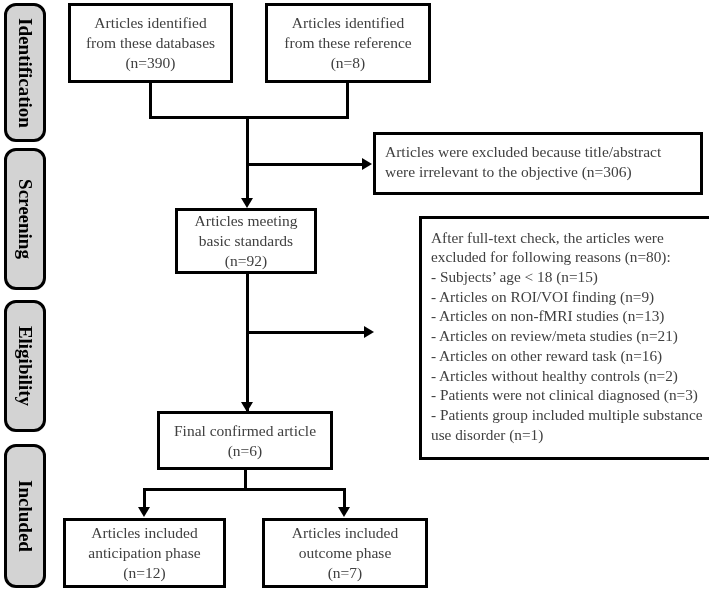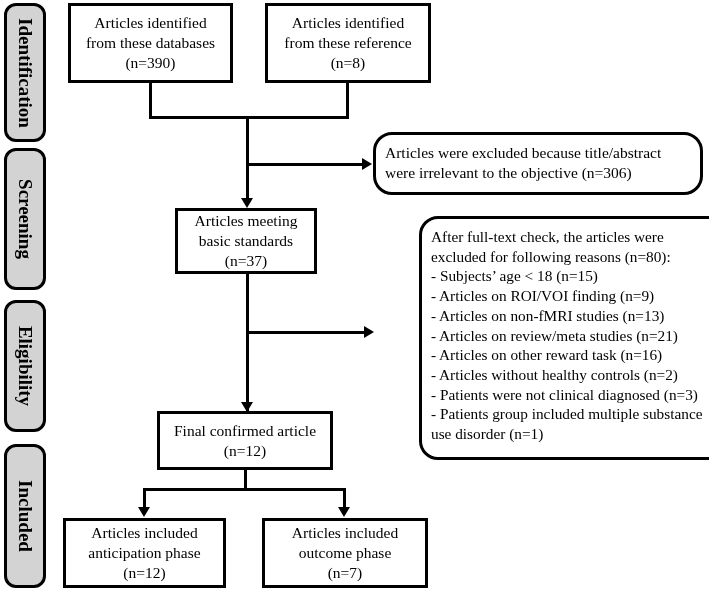--- a/index.html
+++ b/index.html
@@ -43,31 +43,30 @@
   
   .flow-box {
     position: absolute;
     background: #ffffff;
     border: 3px solid #000000;
     box-sizing: border-box;
     display: flex;
     align-items: center;
     justify-content: center;
     text-align: center;
-    color: #000000;
+    color: #404040;
     font-size: 15.5px;
     line-height: 1.28;
     padding: 2px 5px;
   }
   .flow-box.left-align {
     justify-content: flex-start;
     text-align: left;
-    align-items: flex-start;
-    padding: 8px 6px 4px 9px;
-    border-radius: 19px;
+    align-items: center;
+    padding: 0 6px 4px 9px;
   }
   .flow-box .box-text {
     width: 100%;
     white-space: pre-line;
   }
 
   
   .conn {
     position: absolute;
     background: #000000;
@@ -131,21 +130,21 @@
   <div class="arrow-right" style="left:362px; top:158px;"></div>
 
   <div class="flow-box left-align" style="left:373px; top:132px; width:330px; height:63px;">
     <span class="box-text">Articles were excluded because title/abstract
 were irrelevant to the objective (n=306)</span>
   </div>
 
   <div class="flow-box" style="left:175px; top:208px; width:142px; height:66px;">
     <span class="box-text">Articles meeting
 basic standards
-(n=37)</span>
+(n=92)</span>
   </div>
 
   <div class="conn conn-v" style="left:246px; top:274px; height:137px;"></div>
   <div class="arrow-down" style="left:241px; top:402px;"></div>
 
   <div class="conn conn-h" style="left:246px; top:331px; width:119px;"></div>
   <div class="arrow-right" style="left:364px; top:326px;"></div>
 
   <div class="flow-box left-align" style="left:374px; top:216px; width:333px; height:244px; font-size:15.3px; line-height:1.29;margin-left:45px;">
     <span class="box-text">After full-text check, the articles were
@@ -156,21 +155,21 @@
 - Articles on review/meta studies (n=21)
 - Articles on other reward task (n=16)
 - Articles without healthy controls (n=2)
 - Patients were not clinical diagnosed (n=3)
 - Patients group included multiple substance
 use disorder (n=1)</span>
   </div>
 
   <div class="flow-box" style="left:157px; top:411px; width:176px; height:59px;">
     <span class="box-text">Final confirmed article
-(n=12)</span>
+(n=6)</span>
   </div>
 
   <div class="conn conn-v" style="left:244px; top:470px; height:21px;"></div>
   <div class="conn conn-h" style="left:143px; top:488px; width:203px;"></div>
   <div class="conn conn-v" style="left:143px; top:488px; height:21px;"></div>
   <div class="conn conn-v" style="left:343px; top:488px; height:21px;"></div>
   <div class="arrow-down" style="left:138px; top:507px;"></div>
   <div class="arrow-down" style="left:338px; top:507px;"></div>
 
   <div class="flow-box" style="left:63px; top:518px; width:163px; height:70px;">

